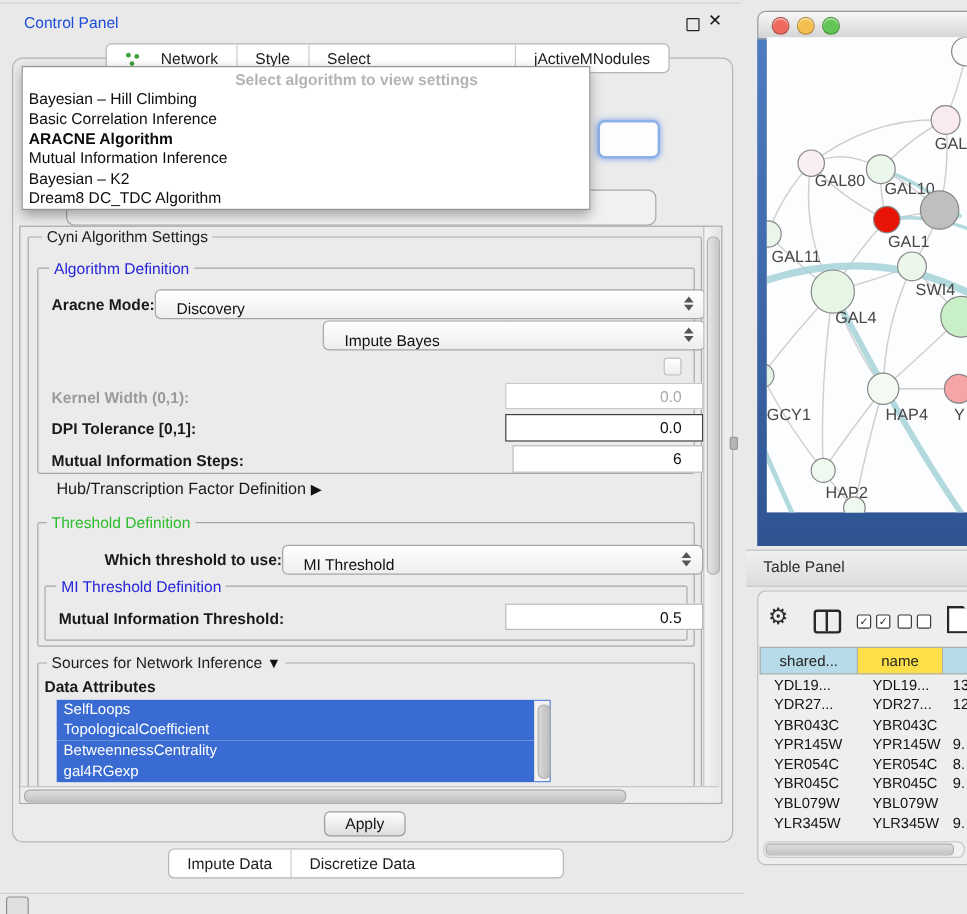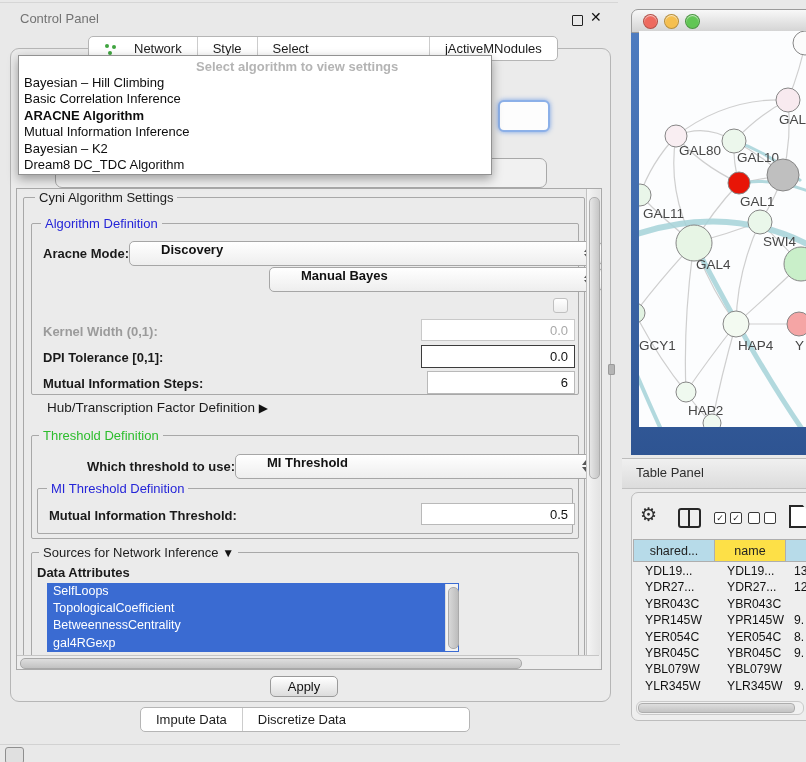--- a/index.html
+++ b/index.html
@@ -1,21 +1,21 @@
 <!DOCTYPE html>
 <html><head>
 <meta charset="utf-8">
 <style>
   html,body{margin:0;padding:0;}
   body{width:806px;height:762px;overflow:hidden;background:#e9e9e9;
        font-family:"Liberation Sans","DejaVu Sans",sans-serif;position:relative;}
   #app{position:absolute;inset:0;width:806px;height:762px;overflow:hidden;}
   .hair{position:absolute;background:#d6d6d6;height:1px;}
   
-  .cp-title{position:absolute;left:20px;top:11px;font-size:13px;color:#737373;}
+  .cp-title{position:absolute;left:20px;top:11px;font-size:13px;color:#1d4ed8;}
   .float-ico{position:absolute;left:572px;top:15px;width:9px;height:9px;border:1.6px solid #222;border-radius:1px;}
   .close-ico{position:absolute;left:590px;top:9px;font-size:14px;font-weight:bold;color:#111;}
   .panel-body{position:absolute;left:10px;top:48px;width:599px;height:652px;
       border:1px solid #b6b6b6;border-radius:9px;background:#ebebeb;}
   .tabstrip{position:absolute;display:flex;height:23px;background:#fff;border:1px solid #b5b5b5;
       border-radius:5px;overflow:hidden;font-size:13px;color:#1c1c1c;z-index:5;}
   .seg{display:flex;align-items:center;padding:0 15px;border-left:1px solid #ccc;cursor:default;gap:17px;}
   .seg:first-child{border-left:none;}
   .seg.sel{background:linear-gradient(#9d9d9d,#7f7f7f);color:#ededed;border-left-color:#8a8a8a;margin-top:32px;}
   .net-ico{position:relative;width:13px;height:12px;display:inline-block;}
@@ -23,27 +23,27 @@
       background:#3fa43f;box-shadow:7px 1px 0 #3fa43f,3px 7px 0 #3fa43f;}
   
   .scrollpane{position:absolute;left:16px;top:188px;width:584px;height:480px;border:1px solid #a9a9a9;
       background:#ebebeb;overflow:hidden;}
   .group{position:absolute;border:1px solid #a8a8a8;border-radius:2px;}
   .gtitle{position:absolute;background:#ebebeb;padding:0 4px;font-size:13px;z-index:2;}
   .lab{position:absolute;font-size:13px;font-weight:bold;color:#1a1a1a;white-space:nowrap;}
   .lab.dis{color:#9b9b9b;}
   .plain{font-weight:normal;}
   .combo{position:absolute;height:23px;background:linear-gradient(#ffffff,#eeeeee);
-      border:1px solid #a6a6a6;border-radius:5px;display:flex;align-items:flex-start;
-      padding-left:31px;font-size:13px;color:#111;font-weight:bold;}
+      border:1px solid #a6a6a6;border-radius:5px;display:flex;align-items:flex-end;
+      padding-left:17px;font-size:13px;color:#111;}
   .spin{position:absolute;right:9px;top:4px;width:9px;height:14px;}
   .spin::before{content:"";position:absolute;left:1px;top:1px;border:4px solid transparent;border-bottom:5px solid #555;border-top:none;}
   .spin::after{content:"";position:absolute;left:1px;bottom:1px;border:4px solid transparent;border-top:5px solid #555;border-bottom:none;}
   .field{position:absolute;background:#fff;border:1px solid #b9b9b9;font-size:13px;color:#111;
-      display:flex;align-items:center;justify-content:flex-end;padding-right:6px;}
+      display:flex;align-items:center;justify-content:flex-end;padding-right:17px;}
   .field.dim{color:#a9a9a9;border-color:#c9c9c9;}
   .field.focus{border:1.5px solid #3c3c3c;}
   .checkbox{position:absolute;width:13px;height:13px;border:1px solid #c0c0c0;border-radius:3px;
       background:linear-gradient(#ffffff,#ededed);}
   .tri{display:inline-block;font-size:12px;color:#111;}
   .listbox{position:absolute;left:46px;top:582px;width:412px;height:69px;background:#fff;overflow:hidden;}
   .li-item{height:17.2px;background:#3a6bd2;color:#fff;font-size:12.5px;line-height:17px;padding-left:6px;}
   .list-vscroll{position:absolute;right:1px;top:1px;width:12px;height:67px;background:#f3f3f3;border-left:1px solid #ddd;}
   .list-vthumb{position:absolute;left:1.5px;top:3px;width:9px;height:60px;border-radius:5px;
       background:linear-gradient(90deg,#d8d8d8,#bdbdbd);border:1px solid #aaa;}
@@ -144,21 +144,21 @@
     <div class="group" style="left:14px;top:34px;width:546px;height:170px;"></div>
     <span class="gtitle" style="left:24px;top:27px;color:#2525d8;">Algorithm Definition</span>
 
     <span class="lab" style="left:26px;top:57px;">Aracne Mode:</span>
     <div class="combo" style="left:112px;top:52px;width:440px;">
       <span>Discovery</span>
       <span class="spin"></span>
     </div>
 
     <div class="combo" style="left:252px;top:78px;width:300px;">
-      <span>Manual Bayes</span>
+      <span>Impute Bayes</span>
       <span class="spin"></span>
     </div>
 
     <div class="checkbox" style="left:536px;top:109px;"></div>
 
     <span class="lab dis" style="left:26px;top:135px;">Kernel Width (0,1):</span>
     <div class="field dim" style="left:404px;top:130px;width:146px;height:20px;">
       <span>0.0</span>
     </div>
 

